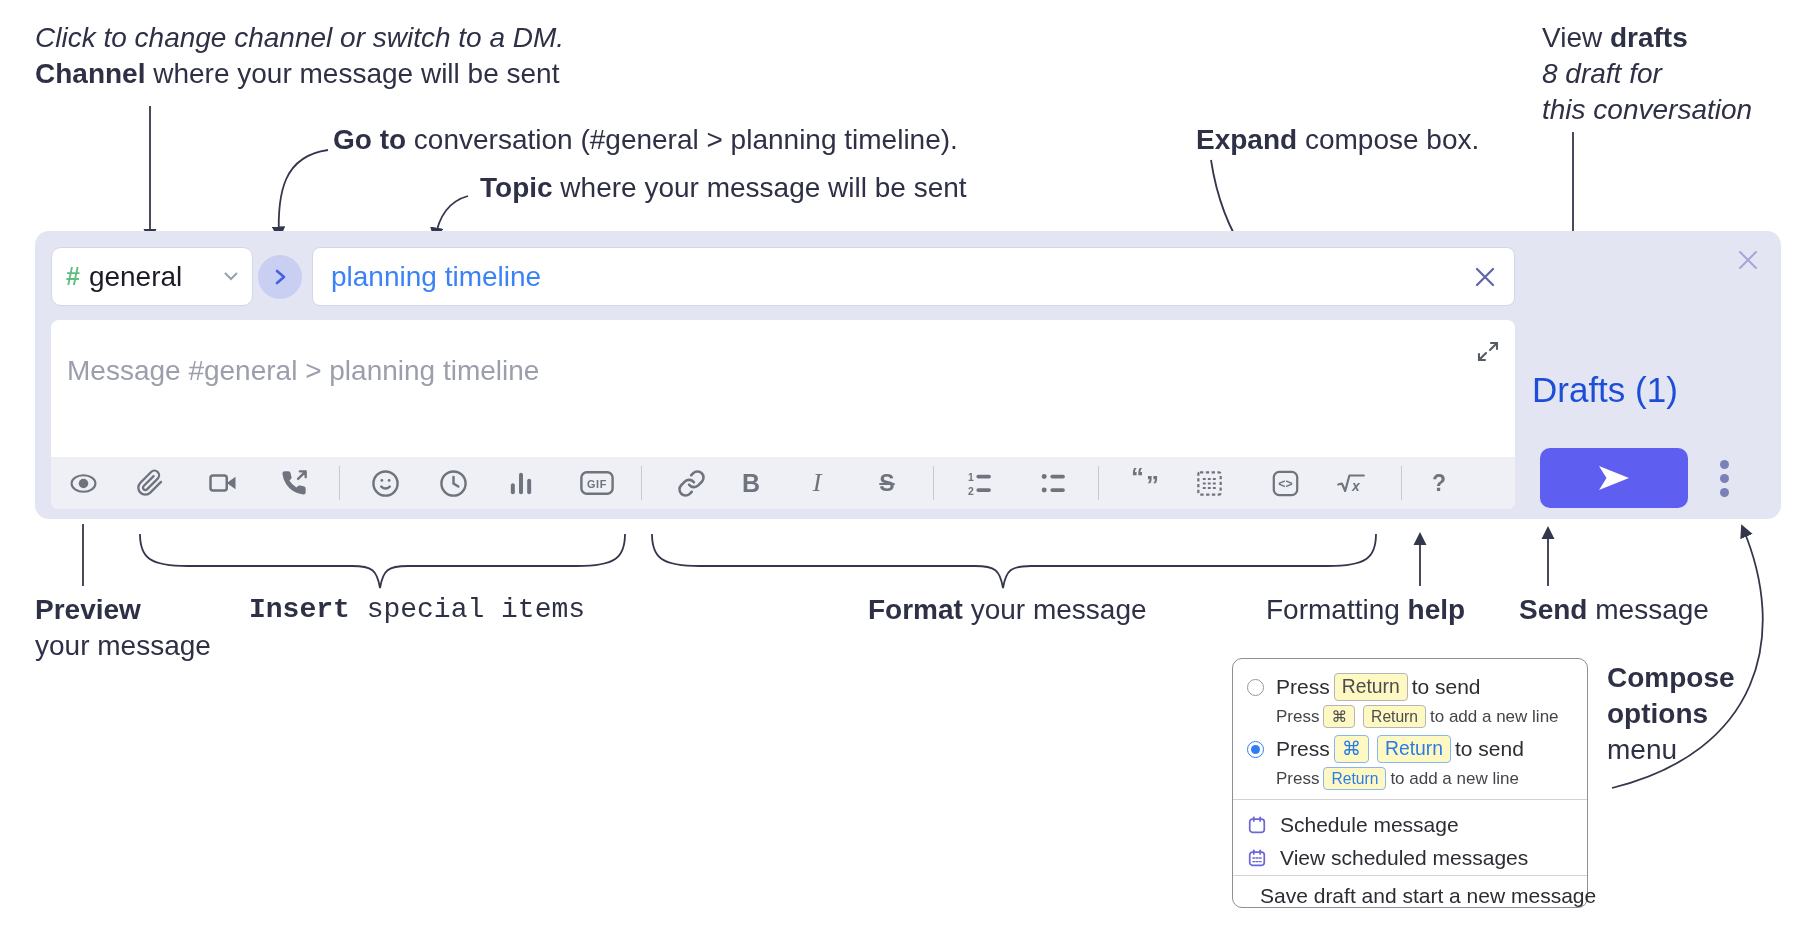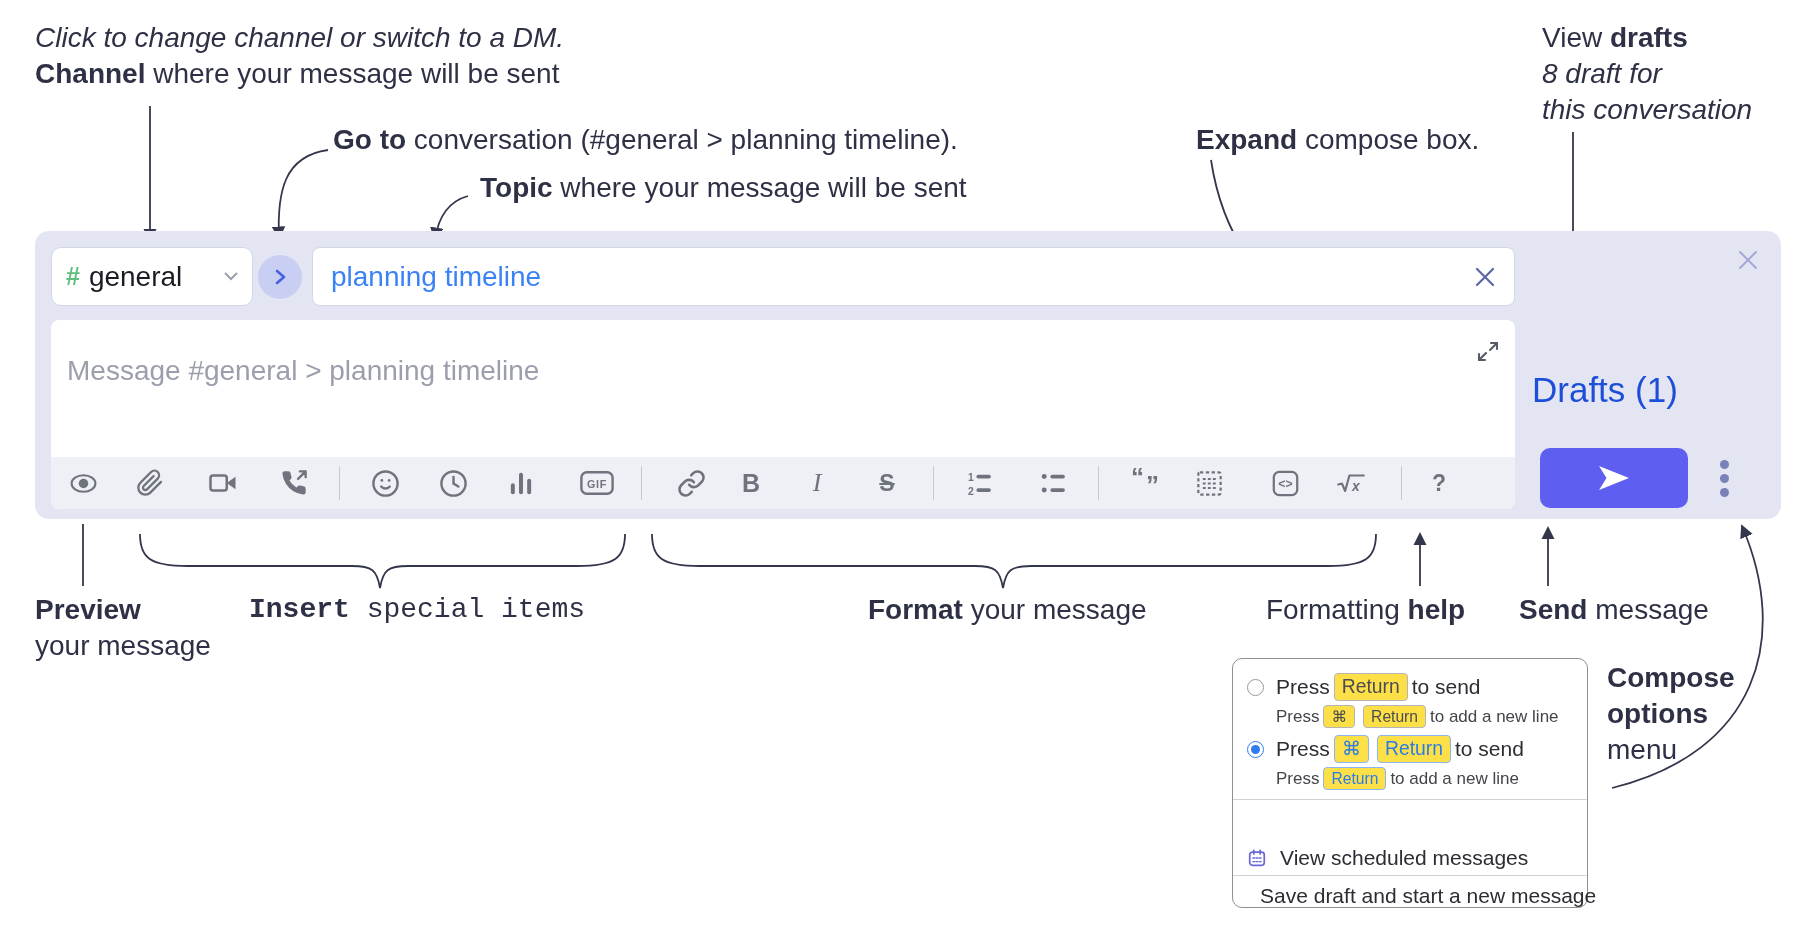--- a/index.html
+++ b/index.html
@@ -58,21 +58,21 @@
   
   .menu { position:absolute; left:1232px; top:658px; width:356px; height:250px;
     background:#fff; border:1.5px solid #8f8f93; border-radius:10px; padding:10px 0; }
   .menu-row { position:absolute; left:0; width:100%; display:flex; align-items:center; padding:0 14px; }
   .radio { width:17px; height:17px; border-radius:50%; border:1.5px solid #97979c; margin-right:12px;
     flex:none; display:flex; align-items:center; justify-content:center; cursor:pointer; background:#fff; }
   .radio.sel { border-color:#2f7ef0; }
   .radio.sel::after { content:""; width:9px; height:9px; border-radius:50%; background:#2f7ef0; }
   .opt-main { font-size:21px; color:#2d2d33; display:flex; align-items:center; white-space:nowrap; }
   .opt-sub  { font-size:17px; color:#44444a; display:flex; align-items:center; white-space:nowrap; }
-  .kbd { display:inline-block; border:1px solid #b5b5b8; border-radius:4px; background:#fde047;
+  .kbd { display:inline-block; border:1px solid #b5b5b8; border-radius:4px; background:#fef9c3;
     padding:0 7px; margin:0 4px; font-size:0.92em; color:#4c4c52; line-height:1.35; }
   .blue .kbd { border-color:#8ab5f5; color:#2b7ce8; }
   .menu-div { position:absolute; left:0; width:100%; height:1px; background:#d2d2d6; }
   .menu-item { position:absolute; left:0; width:100%; display:flex; align-items:center; gap:13px;
     padding:0 14px; font-size:21px; color:#2c2c34; cursor:pointer; white-space:nowrap; }
 </style>
 </head>
 <body>
 
 <svg class="overlay">
@@ -321,20 +321,28 @@
       </span>
   </div>
   <div class="menu-row blue" style="top:108px; padding-left:43px;">
     <span class="opt-sub">
         <span>Press </span>
         <span class="kbd">Return</span>
         <span> to add a new line</span>
       </span>
   </div>
   <div class="menu-div" style="top:140px;"></div>
+  <div class="menu-item" style="top:150px; height:32px;">
+    <svg width="20" height="20" viewBox="0 0 22 22" fill="none" stroke="#6b67d9" stroke-width="1.9" stroke-linecap="round">
+        <rect x="3" y="4.5" width="16" height="14.5" rx="3"></rect>
+        <line x1="7.5" y1="2.5" x2="7.5" y2="6.5"></line>
+        <line x1="14.5" y1="2.5" x2="14.5" y2="6.5"></line>
+      </svg>
+    <span>Schedule message</span>
+  </div>
   <div class="menu-item" style="top:183px; height:32px;">
     <svg width="20" height="20" viewBox="0 0 22 22" fill="none" stroke="#6b67d9" stroke-width="1.9" stroke-linecap="round">
         <rect x="3" y="4.5" width="16" height="14.5" rx="3"></rect>
         <line x1="7.5" y1="2.5" x2="7.5" y2="6.5"></line>
         <line x1="14.5" y1="2.5" x2="14.5" y2="6.5"></line>
         <g stroke-width="1.6">
           <line x1="6.5" y1="11" x2="8.5" y2="11"></line>
           <line x1="10" y1="11" x2="12" y2="11"></line>
           <line x1="13.5" y1="11" x2="15.5" y2="11"></line>
           <line x1="6.5" y1="15" x2="8.5" y2="15"></line>

